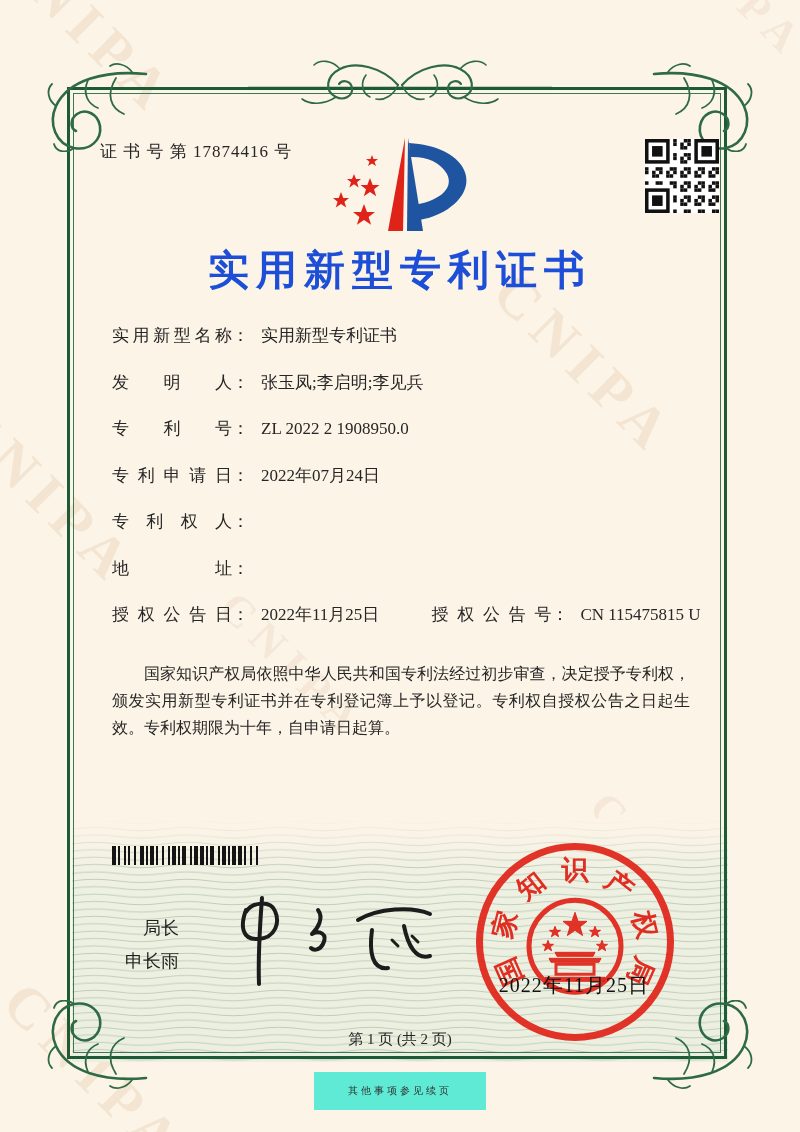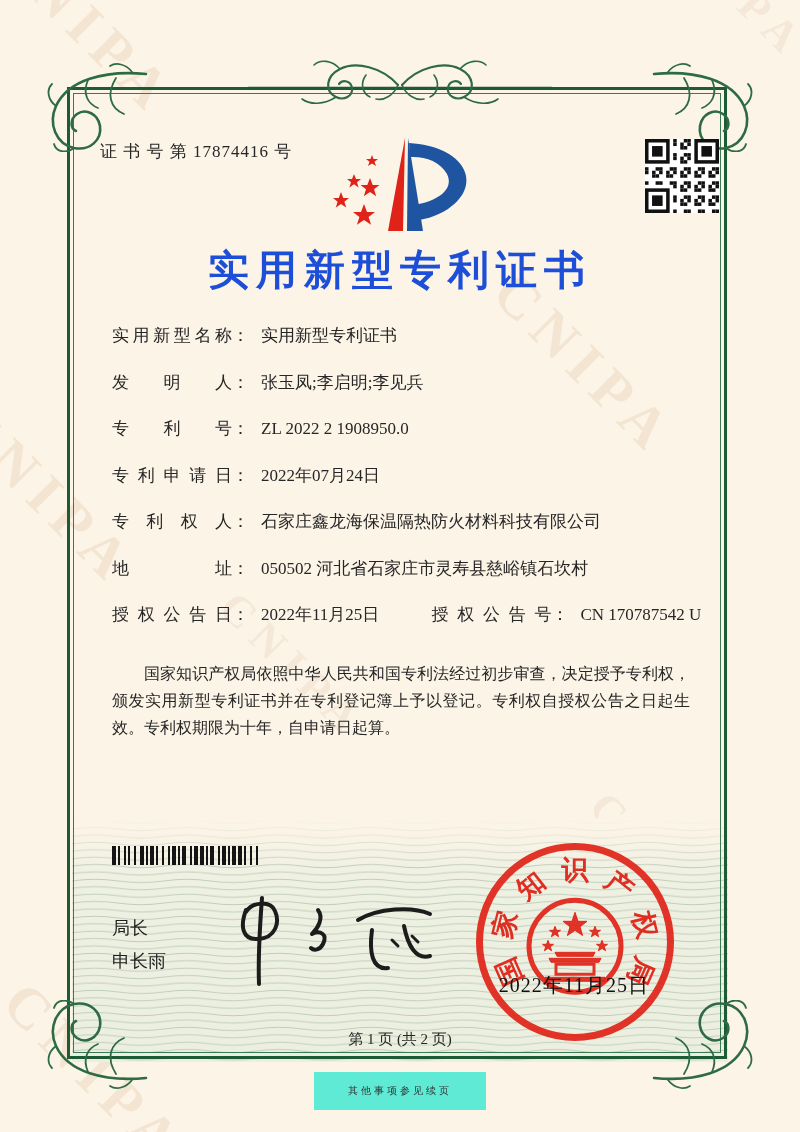--- a/index.html
+++ b/index.html
@@ -52,22 +52,22 @@
     display:inline-block;width:120px;text-align:justify;text-align-last:justify;
   }
   .fvalue{margin-left:12px;}
   .grant-col2{display:flex;margin-left:52px;}
   
   .paras{left:112px;top:660px;width:578px;z-index:5;font-size:16px;line-height:27px;text-align:justify;}
   .paras p{margin:0;text-indent:2em;}
   
   .barcode{left:110px;top:846px;z-index:5;}
   
-  .signer{left:112px;top:912px;z-index:5;font-size:18px;line-height:33px;
-          font-family:"Liberation Sans","DejaVu Sans",sans-serif;color:#1f1f1f;}
+  .signer{left:125px;top:912px;z-index:5;font-size:18px;line-height:33px;
+          font-family:"Liberation Sans","DejaVu Sans",sans-serif;color:#1f1f1f;text-align:right;}
   .signature{left:226px;top:884px;z-index:6;}
   
   .seal{left:476px;top:843px;width:198px;height:198px;z-index:6;}
   .seal-ring{
     position:absolute;left:0;top:0;width:198px;height:198px;border-radius:50%;
     border:7px solid rgba(223,35,23,.92);box-sizing:border-box;
   }
   .seal-char{
     position:absolute;left:50%;top:50%;font-size:27px;font-weight:700;
     color:rgba(223,35,23,.95);font-family:"Liberation Serif",serif;
@@ -318,35 +318,33 @@
     <span class="fvalue">ZL 2022 2 1908950.0</span>
   </div>
   <div class="field-row">
     <span class="flabel">专利申请日</span>
       <span>：</span>
     <span class="fvalue">2022年07月24日</span>
   </div>
   <div class="field-row">
     <span class="flabel">专利权人</span>
       <span>：</span>
-    <span class="fvalue">石家庄鑫龙海保温隔热防火材料科技有限公司</span>
   </div>
   <div class="field-row">
     <span class="flabel">地址</span>
       <span>：</span>
-    <span class="fvalue">050502 河北省石家庄市灵寿县慈峪镇石坎村</span>
   </div>
   <div class="field-row">
     <span class="flabel">授权公告日</span>
       <span>：</span>
     <span class="fvalue">2022年11月25日</span>
     <span class="grant-col2">
       <span class="flabel">授权公告号</span>
         <span>：</span>
-      <span class="fvalue">CN 170787542 U</span>
+      <span class="fvalue">CN 115475815 U</span>
     </span>
   </div>
 </div>
 
 <div class="abs paras">
   <p>国家知识产权局依照中华人民共和国专利法经过初步审查，决定授予专利权，颁发实用新型专利证书并在专利登记簿上予以登记。专利权自授权公告之日起生效。专利权期限为十年，自申请日起算。</p>
 </div>
 
 <svg class="abs barcode" width="212" height="19" viewBox="0 0 212 19" id="barcode-svg">
     <rect x="2" y="0" width="4" height="19" fill="#141414"></rect>

